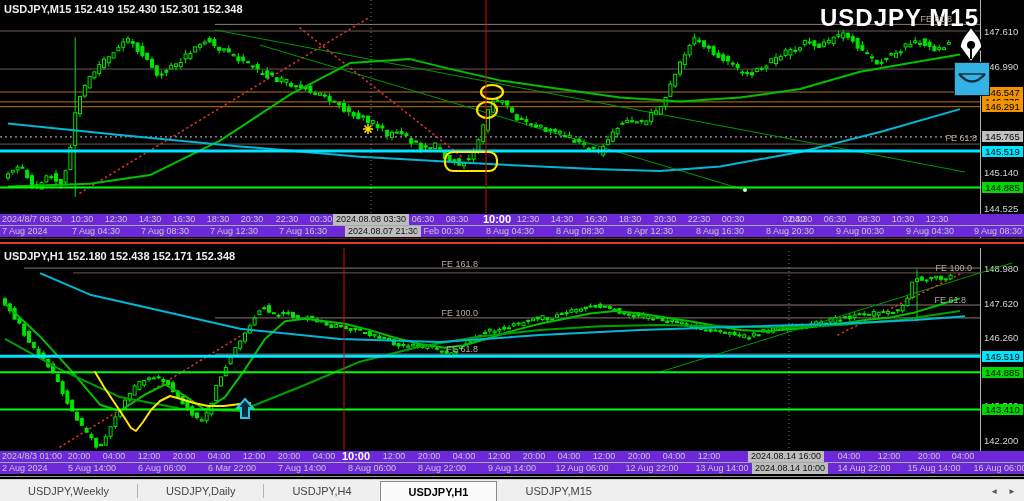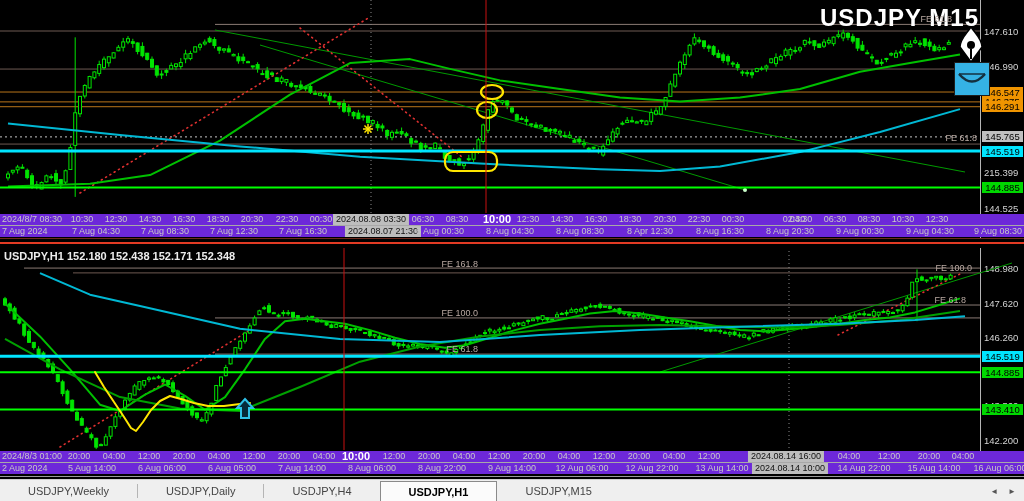--- a/index.html
+++ b/index.html
@@ -30,25 +30,26 @@
   #tab-scrollers{margin-left:auto;display:flex;align-items:center;gap:10px;padding-right:8px;color:#555;font-size:8px;}
   #pen-tool{position:absolute;left:956px;top:26px;z-index:7;width:30px;height:38px;}
   #draw-tool{position:absolute;left:954px;top:62px;z-index:7;width:36px;height:34px;background:#35b2e5;border:1px solid #1d1d1d;box-sizing:border-box;}
 </style>
 </head>
 <body>
 
 <div id="root">
 
   <div class="pane" id="pane-0" style="top: 0px; height: 238px;">
+    <div class="chart-title">USDJPY,M15  152.419 152.430 152.301 152.348</div>
     <div class="watermark" style="left:979px;top:4px;">USDJPY M15</div>
   <div class="axis-col" style="left: 980px;">
         <div class="ytick" style="top: 25.5px;">147.610</div>
         <div class="ytick" style="top: 61.088px;">146.990</div>
-        <div class="ytick" style="top: 167.278px;">215.399</div>
+        <div class="ytick" style="top: 167.278px;">145.140</div>
         <div class="ytick" style="top: 202.579px;">144.525</div>
         <div class="ybadge" style="top: 86.5162px; background: rgb(239, 148, 0);">146.547</div>
         <div class="ybadge" style="top: 96.389px; background: rgb(239, 148, 0);">146.375</div>
         <div class="ybadge" style="top: 101.211px; background: rgb(239, 148, 0);">146.291</div>
         <div class="ybadge" style="top: 131.403px; background: rgb(192, 192, 192);">145.765</div>
         <div class="ybadge" style="top: 145.523px; background: rgb(0, 229, 255);">145.519</div>
         <div class="ybadge" style="top: 181.915px; background: rgb(0, 216, 0);">144.885</div>
       </div>
       <svg width="1024" height="213">
         <g>
@@ -512,21 +513,21 @@
         <div class="tick" style="left: 903px;">10:30</div>
         <div class="tick" style="left: 937px;">12:30</div>
       </div>
       <div class="time-row" style="top: 226px;">
         <div class="tick left" style="left: 2px;">7 Aug 2024</div>
         <div class="tick" style="left: 96px;">7 Aug 04:30</div>
         <div class="tick" style="left: 165px;">7 Aug 08:30</div>
         <div class="tick" style="left: 234px;">7 Aug 12:30</div>
         <div class="tick" style="left: 303px;">7 Aug 16:30</div>
         <div class="tick badge" style="left: 383px;">2024.08.07 21:30</div>
-        <div class="tick" style="left: 440px;">8 Aug 00:30</div>
+        <div class="tick" style="left: 440px;">8 Feb 00:30</div>
         <div class="tick" style="left: 510px;">8 Aug 04:30</div>
         <div class="tick" style="left: 580px;">8 Aug 08:30</div>
         <div class="tick" style="left: 650px;">8 Apr 12:30</div>
         <div class="tick" style="left: 720px;">8 Aug 16:30</div>
         <div class="tick" style="left: 790px;">8 Aug 20:30</div>
         <div class="tick" style="left: 860px;">9 Aug 00:30</div>
         <div class="tick" style="left: 930px;">9 Aug 04:30</div>
         <div class="tick" style="left: 998px;">9 Aug 08:30</div>
       </div>
       <div class="axis-sep" style="top: 225px;"></div>
@@ -1002,21 +1003,21 @@
         <div class="tick badge" style="left: 786px;">2024.08.14 16:00</div>
         <div class="tick" style="left: 849px;">04:00</div>
         <div class="tick" style="left: 889px;">12:00</div>
         <div class="tick" style="left: 929px;">20:00</div>
         <div class="tick" style="left: 963px;">04:00</div>
       </div>
       <div class="time-row" style="top: 216px;">
         <div class="tick left" style="left: 2px;">2 Aug 2024</div>
         <div class="tick" style="left: 92px;">5 Aug 14:00</div>
         <div class="tick" style="left: 162px;">6 Aug 06:00</div>
-        <div class="tick" style="left: 232px;">6 Aug 05:00</div>
+        <div class="tick" style="left: 232px;">6 Mar 22:00</div>
         <div class="tick" style="left: 302px;">7 Aug 14:00</div>
         <div class="tick" style="left: 372px;">8 Aug 06:00</div>
         <div class="tick" style="left: 442px;">8 Aug 22:00</div>
         <div class="tick" style="left: 512px;">9 Aug 14:00</div>
         <div class="tick" style="left: 582px;">12 Aug 06:00</div>
         <div class="tick" style="left: 652px;">12 Aug 22:00</div>
         <div class="tick" style="left: 722px;">13 Aug 14:00</div>
         <div class="tick badge" style="left: 790px;">2024.08.14 10:00</div>
         <div class="tick" style="left: 864px;">14 Aug 22:00</div>
         <div class="tick" style="left: 934px;">15 Aug 14:00</div>

